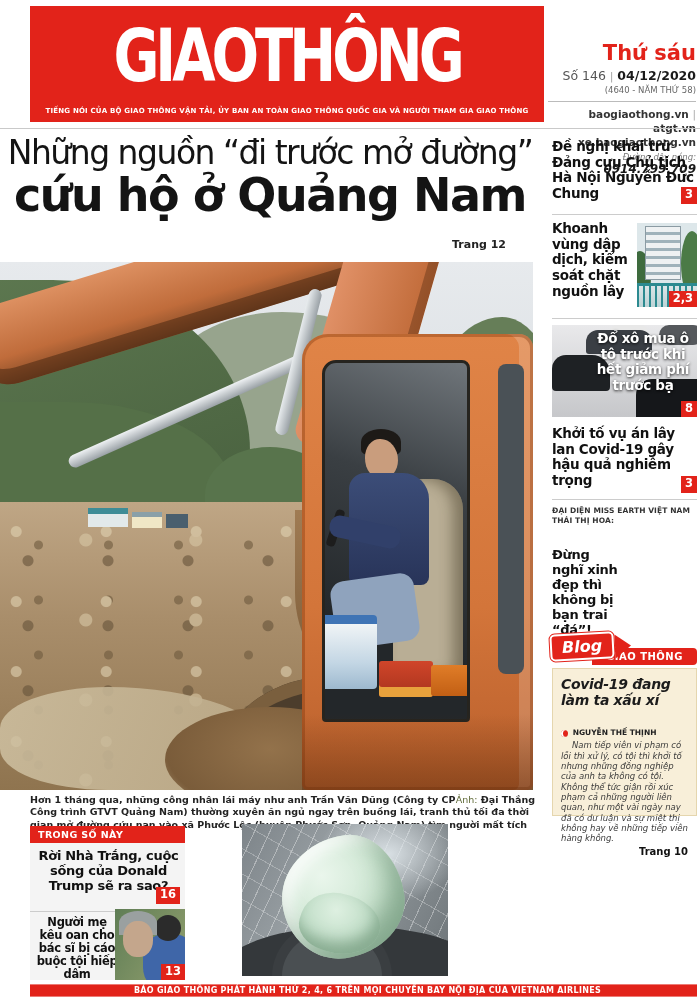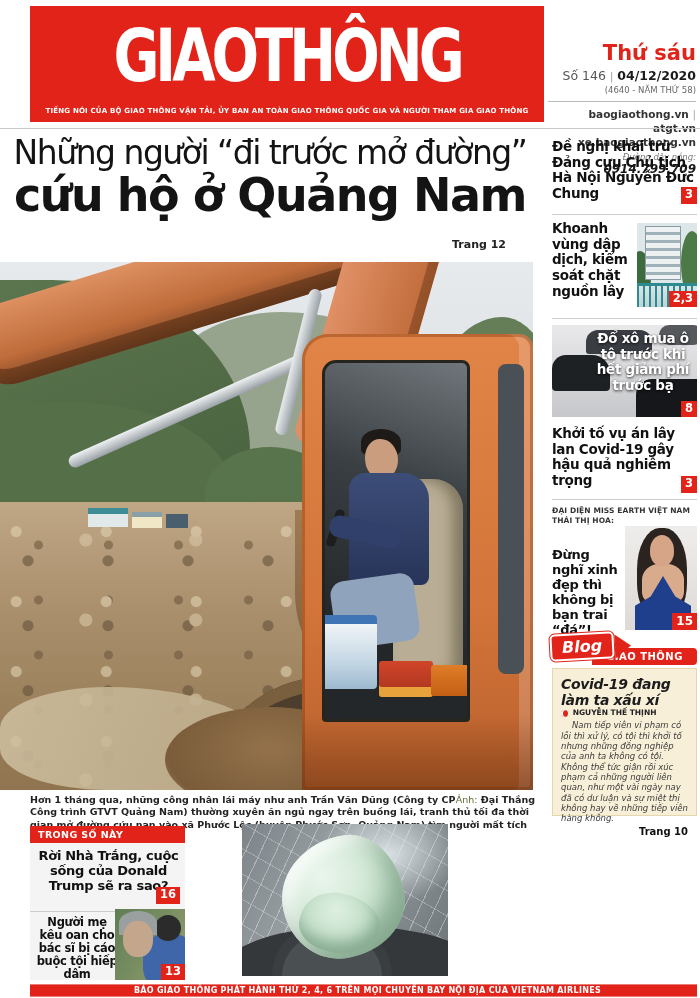--- a/index.html
+++ b/index.html
@@ -130,21 +130,21 @@
   .miss-chest { left:17px; top:38px; width:42px; height:40px; background:#d9ab8d; border-radius:40% 40% 30% 30%; }
   .miss-dress { left:10px; bottom:0; width:56px; height:54px; background:#1f3e8c; clip-path:polygon(50% 0, 72% 38%, 100% 55%, 100% 100%, 0 100%, 0 55%, 28% 38%); }
   #sb5-photo .badge { position:absolute; right:0; bottom:0; font-size:12px; }
 
   
   #blog-bar { left:592px; top:648px; width:105px; height:17px; background:#e2231a; border-radius:0 4px 4px 0; color:#fff; font-weight:bold; font-size:10px; text-align:center; line-height:17px; letter-spacing:.5px; }
   #blog-ribbon { left:550px; top:633px; width:64px; height:27px; background:#e2231a; border:2px solid #fff; border-radius:5px; transform:rotate(-3deg); color:#fff; font-style:italic; font-weight:bold; font-size:16px; text-align:center; line-height:24px; box-shadow:0 0 0 1px #e2231a; }
   #blog-arrow { left:615px; top:634px; width:0; height:0; border-top:12px solid rgba(0,0,0,0); border-bottom:12px solid rgba(0,0,0,0); border-left:16px solid #e2231a; transform:rotate(-3deg); }
   #blog-box { left:552px; top:668px; width:145px; height:148px; background:#f8efd9; border:1px solid #e5d6ae; padding:7px 8px; }
   #blog-title { font-size:14px; font-weight:bold; font-style:italic; color:#1c1c1c; line-height:1.15; letter-spacing:-.3px; }
-  #blog-author { margin-top:0; font-size:7.5px; font-weight:bold; color:#222; }
+  #blog-author { margin-top:20px; font-size:7.5px; font-weight:bold; color:#222; }
   #author-icon { display:inline-block; width:7px; height:7px; background:#e2231a; border-radius:50%; vertical-align:middle; margin-right:2px;
                  box-shadow:inset 2px 0 0 #fff; }
   #blog-body { margin-top:3px; font-size:8.5px; font-style:italic; color:#3a3a3a; line-height:1.22; text-indent:11px; }
   #blog-pageref { text-align:right; font-size:10px; font-weight:bold; color:#111; margin-top:2px; }
 
   
   #tsn-panel { left:30px; top:843px; width:155px; height:137px; background:#f4f4f4;text-align:center; }
   #tsn-bar { left:30px; top:826px; width:155px; height:17px; background:#e2231a; color:#fff; font-weight:bold; font-size:9.5px; line-height:17px; padding-left:8px; letter-spacing:.4px; }
   #tsn-item1 { position:absolute; left:6px; top:6px; width:145px; font-size:13px; font-weight:bold; line-height:1.15; letter-spacing:-.3px; color:#111; }
   #tsn-panel .b16 { position:absolute; right:5px; top:44px; }
@@ -208,21 +208,21 @@
     </div>
     <div class="site-line">xe.baogiaothong.vn</div>
     <div id="hotline-line">
       <span>Đường dây nóng:</span>
       <span class="num">0914.799.709</span>
     </div>
   </div>
   <div class="abs" id="header-rule"></div>
 
   <div class="abs" id="lead-head">
-    <div id="lead-line1">Những người “đi trước mở đường”</div>
+    <div id="lead-line1">Những nguồn “đi trước mở đường”</div>
     <div id="lead-line2">cứu hộ ở Quảng Nam</div>
     <div id="lead-pageref">Trang 12</div>
   </div>
 
   <div class="abs" id="lead-photo">
     <div class="ridge-far"></div>
     <div class="ridge-far2"></div>
     <div class="mtn-left"></div>
     <div class="mtn-left2"></div>
     <div class="mtn-right"></div>
@@ -298,27 +298,20 @@
 
   <div class="abs" id="sb-item4">
     <div class="sb-title">Khởi tố vụ án lây lan Covid-19 gây hậu quả nghiêm trọng</div>
     <span class="badge">3</span>
   </div>
   <div class="abs sb-div" id="sb-div3"></div>
 
   <div class="abs" id="sb-item5">
     <div id="sb-kicker">ĐẠI DIỆN MISS EARTH VIỆT NAM THÁI THỊ HOA:</div>
     <div class="sb-title">Đừng nghĩ xinh đẹp thì không bị bạn trai “đá”!</div>
-    <div id="sb5-photo">
-      <div class="miss-hair"></div>
-      <div class="miss-chest"></div>
-      <div class="miss-face"></div>
-      <div class="miss-dress"></div>
-      <span class="badge">15</span>
-    </div>
   </div>
 
   <div class="abs" id="blog-bar">GIAO THÔNG</div>
   <div class="abs" id="blog-arrow"></div>
   <div class="abs" id="blog-ribbon">Blog</div>
   <div class="abs" id="blog-box">
     <div id="blog-title">Covid-19 đang làm ta xấu xí</div>
     <div id="blog-author">
       <span id="author-icon"></span>
       <span>NGUYỄN THẾ THỊNH</span>

